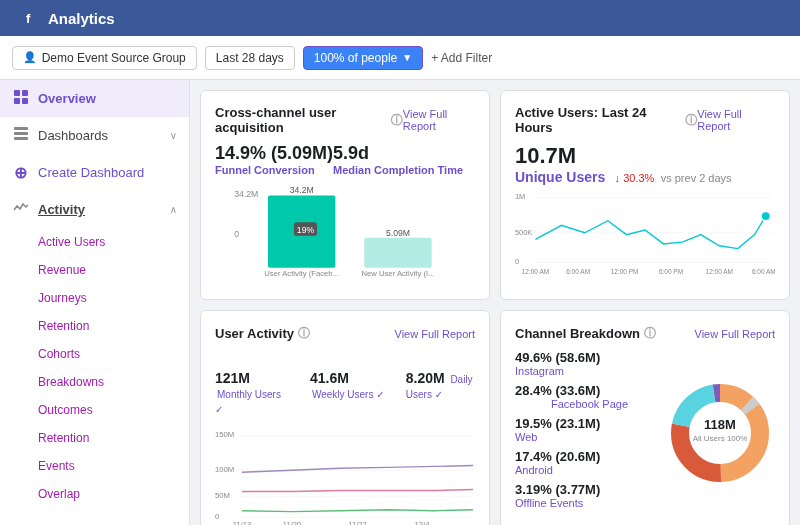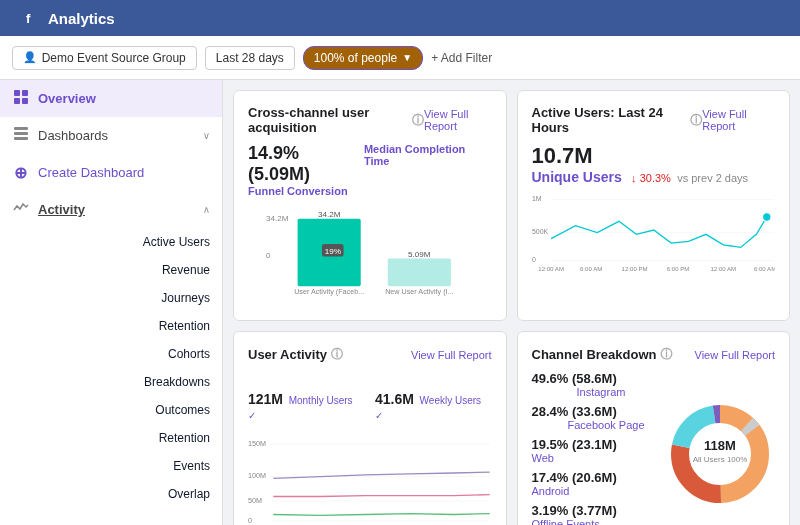--- a/index.html
+++ b/index.html
@@ -26,55 +26,54 @@
       gap: 8px;
       border-bottom: 1px solid #ddd;
     }
     .filter-btn {
       display: flex; align-items: center; gap: 5px;
       border: 1px solid #ccc; border-radius: 4px;
       padding: 4px 10px; background: white; cursor: pointer;
       font-size: 12px; color: #333;
     }
     .filter-btn.purple {
-      background: #a16207; color: white; border-color: #6d4fcc; border-radius: 11px;
+      background: #3b82f6; color: white; border-color: #6d4fcc;
     }
     .filter-btn .chevron { font-size: 10px; }
     .add-filter-btn {
       display: flex; align-items: center; gap: 4px;
       border: none; background: none; cursor: pointer;
       font-size: 12px; color: #555;
     }
 
     
     .main-layout {
       display: flex;
       height: calc(525px - 80px);
     }
 
     
     .sidebar {
-      width: 223px;
+      width: 190px;
       background: white;
       border-right: 1px solid #e0e0e0;
       overflow-y: auto;
       flex-shrink: 0;
     }
     .sidebar-item {
       display: flex; align-items: center; gap: 8px;
       padding: 9px 12px; cursor: pointer; color: #444;
       font-size: 13px;
     }
     .sidebar-item.active { color: #6d4fcc; background: #f0ecfb; }
     .sidebar-item .icon { font-size: 14px; width: 18px; text-align: center; }
     .sidebar-item .chevron { margin-left: auto; font-size: 10px; color: #999; }
     .sidebar-sub-item {
-      padding: 7px 12px 7px 38px; cursor: pointer; color: #0f172a;
+      padding: 7px 12px 7px 38px; cursor: pointer; color: #a21caf;
       font-size: 12px;
-      text-align: right;
     }
 
     
     .content {
       flex: 1;
       overflow-y: auto;
       padding: 10px;
       display: grid;
       grid-template-columns: 1fr 1fr;
       grid-template-rows: auto auto;
@@ -105,21 +104,21 @@
     .metric-val { font-size: 18px; font-weight: 700; color: #1c1e21; }
     .metric-label { font-size: 11px; color: #6d4fcc; font-weight: 600; }
 
     
     .stat-big { font-size: 22px; font-weight: 700; }
     .stat-sub { font-size: 12px; }
     .stat-sub .up { color: #e02020; }
     .stat-sub .channel-label { color: #6d4fcc; }
 
     
-    .ua-metrics { display: flex; gap: 12px; margin-bottom: 8px; margin-top: 28px; }
+    .ua-metrics { display: flex; gap: 20px; margin-bottom: 8px; margin-top: 28px; }
     .ua-metric { font-size: 14px; font-weight: 700; }
 
     
     .breakdown-row { display: flex; gap: 10px; }
     .breakdown-list { flex: 1; }
     .breakdown-item { margin-bottom: 6px; }
     .breakdown-pct { font-size: 13px; font-weight: 700; }
     .breakdown-channel { font-size: 11px; color: #6d4fcc; }
     .donut-wrap { display: flex; flex-direction: column; align-items: center; justify-content: center; width: 110px; }
 
@@ -214,20 +213,21 @@
           <span class="info-icon">ⓘ</span>
         </div>
         <a class="view-full">View Full Report</a>
       </div>
       <div class="metrics-row">
         <div>
           <div class="metric-val">14.9% (5.09M)</div>
           <div class="metric-label">Funnel Conversion</div>
         </div>
         <div>
+          <div class="metric-val">5.9d</div>
           <div class="metric-label">Median Completion Time</div>
         </div>
       </div>
       
       <svg width="100%" height="100" viewBox="0 0 270 100">
 
         <text x="20" y="14" font-size="9" fill="#888">34.2M</text>
         <text x="20" y="55" font-size="9" fill="#888">0</text>
 
         <rect x="55" y="12" width="70" height="75" fill="#00c8aa" rx="2"></rect>
@@ -293,20 +293,24 @@
         <a class="view-full">View Full Report</a>
       </div>
       <div class="ua-metrics">
         <div>
           <span class="ua-metric" style="font-size:14px;font-weight:700;">121M</span>
           <span style="font-size:10px;color:#6d4fcc;margin-left:2px;">Monthly Users ✓</span>
         </div>
         <div>
           <span class="ua-metric" style="font-size:14px;font-weight:700;">41.6M</span>
           <span style="font-size:10px;color:#6d4fcc;margin-left:2px;">Weekly Users ✓</span>
+        </div>
+        <div>
+          <span class="ua-metric" style="font-size:14px;font-weight:700;">8.20M</span>
+          <span style="font-size:10px;color:#6d4fcc;margin-left:2px;">Daily Users ✓</span>
         </div>
       </div>
       
       <svg width="100%" height="105" viewBox="0 0 270 105">
         <text x="0" y="12" font-size="8" fill="#888">150M</text>
         <text x="0" y="48" font-size="8" fill="#888">100M</text>
         <text x="0" y="75" font-size="8" fill="#888">50M</text>
         <text x="0" y="97" font-size="8" fill="#888">0</text>
         <line x1="25" y1="10" x2="268" y2="10" stroke="#eee" stroke-width="0.5"></line>
         <line x1="25" y1="46" x2="268" y2="46" stroke="#eee" stroke-width="0.5"></line>
@@ -331,21 +335,21 @@
         <div class="card-title">
           <span>Channel Breakdown</span>
           <span class="info-icon">ⓘ</span>
         </div>
         <a class="view-full">View Full Report</a>
       </div>
       <div class="breakdown-row">
         <div class="breakdown-list">
           <div class="breakdown-item">
             <div class="breakdown-pct">49.6% (58.6M)</div>
-            <div class="breakdown-channel" style="color:#6d4fcc;margin-left:45px;">Instagram</div>
+            <div class="breakdown-channel" style="color:#6d4fcc;">Instagram</div>
           </div>
           <div class="breakdown-item">
             <div class="breakdown-pct">28.4% (33.6M)</div>
             <div class="breakdown-channel" style="color:#6d4fcc;padding-left:36px;">Facebook Page</div>
           </div>
           <div class="breakdown-item">
             <div class="breakdown-pct">19.5% (23.1M)</div>
             <div class="breakdown-channel" style="color:#6d4fcc;">Web</div>
           </div>
           <div class="breakdown-item">

